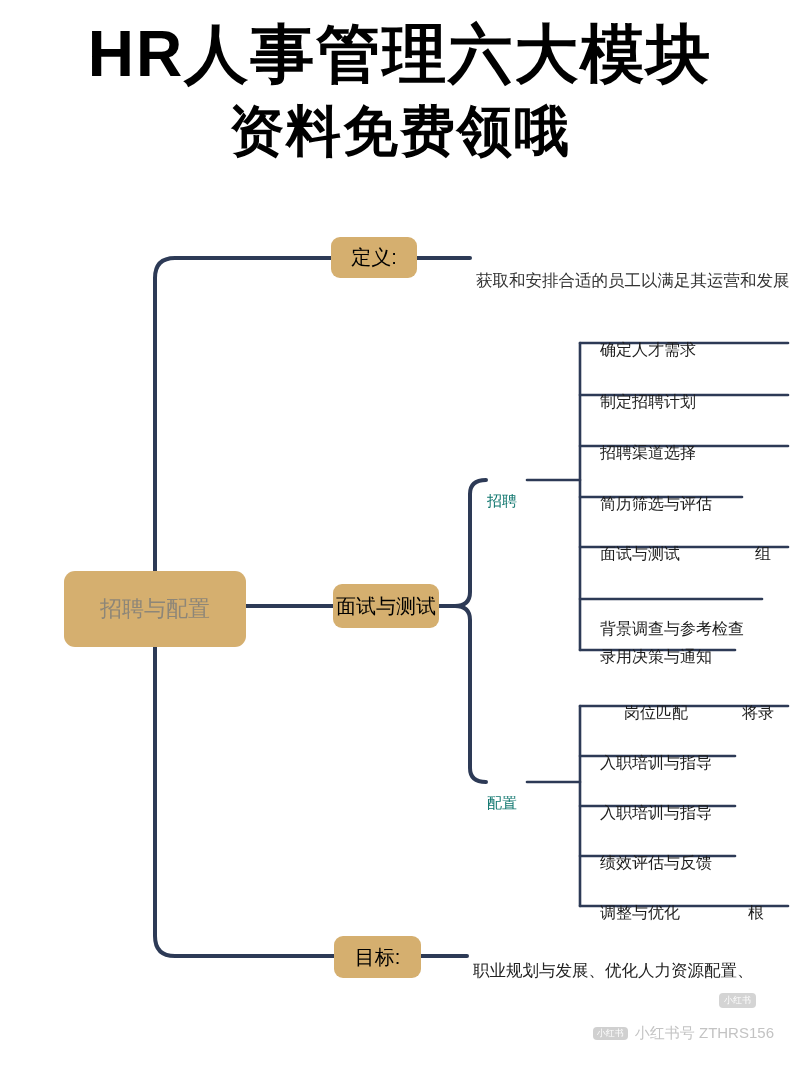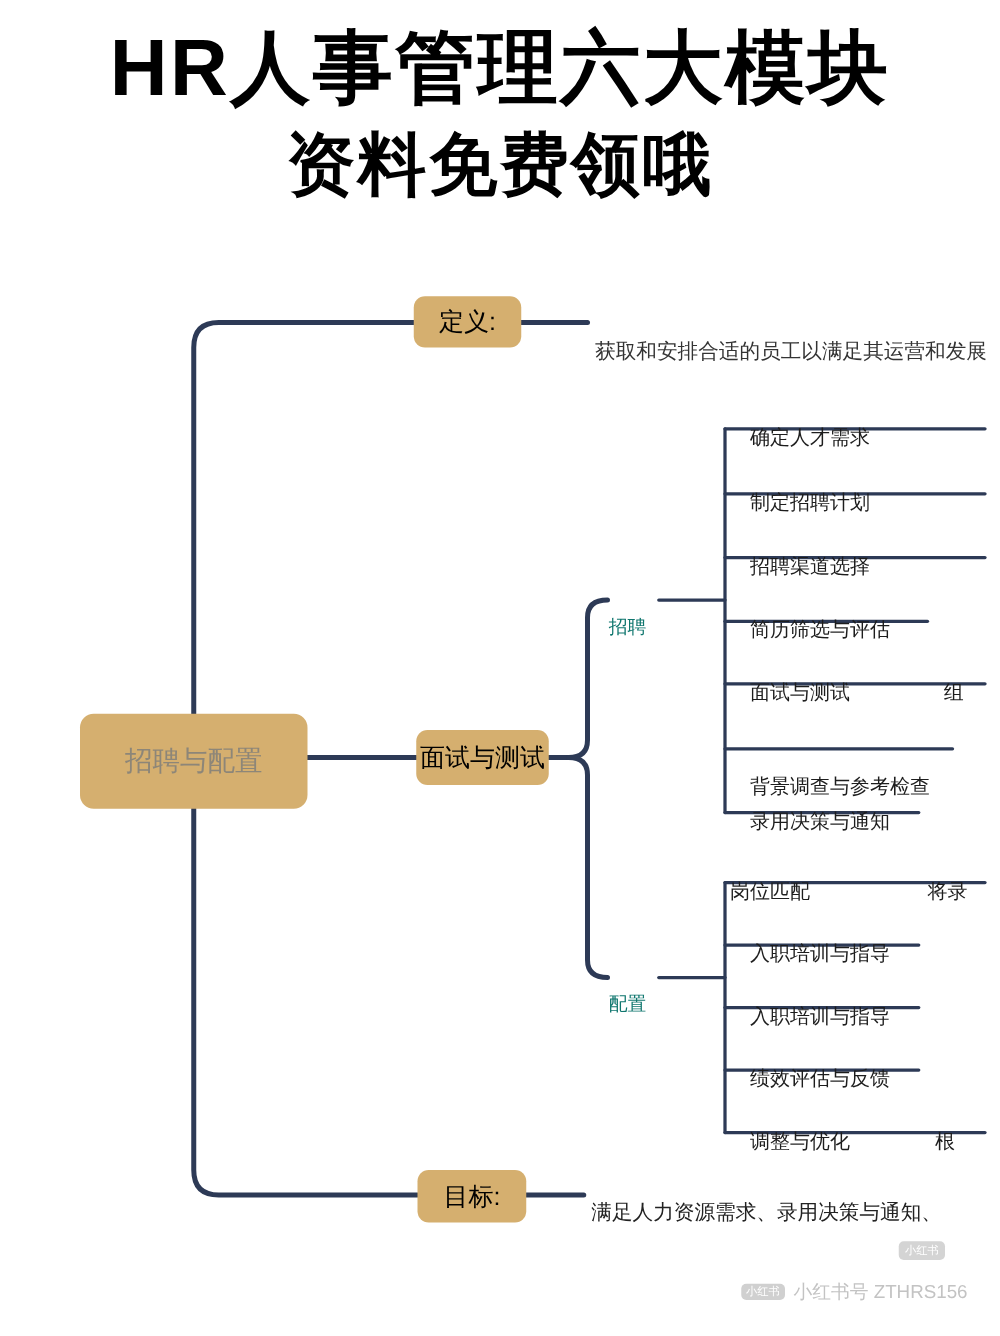--- a/index.html
+++ b/index.html
@@ -103,30 +103,30 @@
 
   <div class="lbl item" style="left:600px;top:317px;">确定人才需求</div>
   <div class="lbl item" style="left:600px;top:369px;">制定招聘计划</div>
   <div class="lbl item" style="left:600px;top:420px;">招聘渠道选择</div>
   <div class="lbl item" style="left:600px;top:471px;">简历筛选与评估</div>
   <div class="lbl item" style="left:600px;top:521px;">面试与测试</div>
   <div class="lbl tail" style="left:755px;top:521px;">组</div>
   <div class="lbl item" style="left:600px;top:596px;text-align:right;">背景调查与参考检查</div>
   <div class="lbl item" style="left:600px;top:624px;">录用决策与通知</div>
 
-  <div class="lbl item" style="left:584px;top:680px;">岗位匹配</div>
+  <div class="lbl item" style="left:624px;top:680px;">岗位匹配</div>
   <div class="lbl tail" style="left:742px;top:680px;">将录</div>
   <div class="lbl item" style="left:600px;top:730px;">入职培训与指导</div>
   <div class="lbl item" style="left:600px;top:780px;">入职培训与指导</div>
   <div class="lbl item" style="left:600px;top:830px;">绩效评估与反馈</div>
   <div class="lbl item" style="left:600px;top:880px;">调整与优化</div>
   <div class="lbl tail" style="left:748px;top:880px;">根</div>
 
   <div class="lbl goal-text">
-    <div>满足人力资源需求、录用决策与通知、</div>
+    <div>职业规划与发展、优化人力资源配置、</div>
   </div>
 
   <div class="wm-logo">小红书</div>
   <div class="wm-row">
     <span class="wm-badge">小红书</span>
     <span>小红书号 ZTHRS156</span>
   </div>
 
 </div>
 

